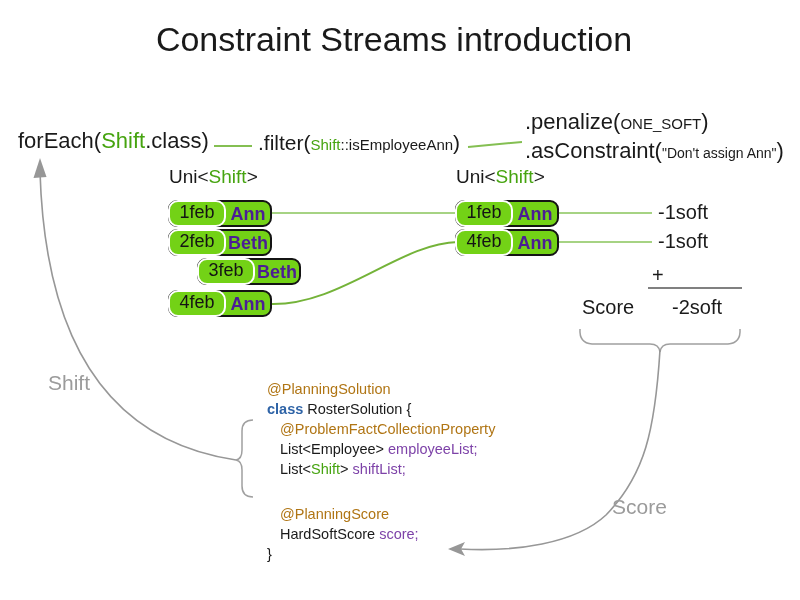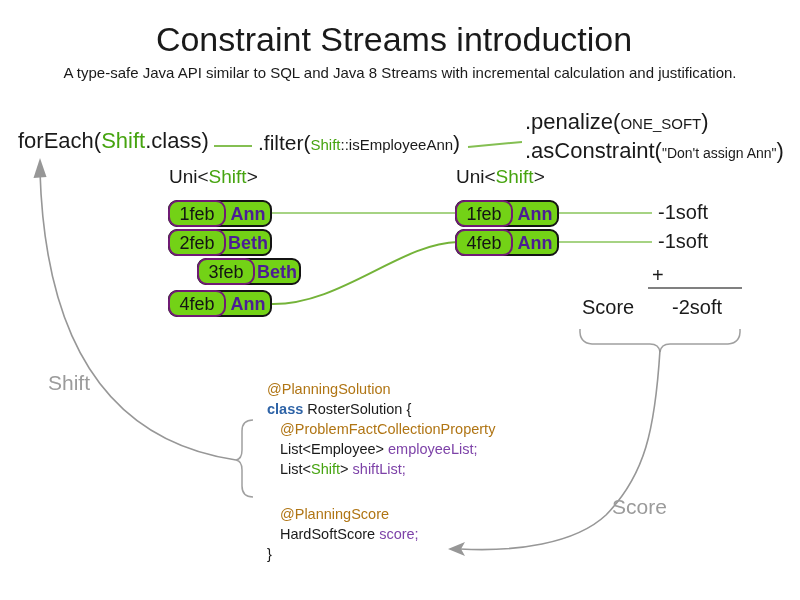--- a/index.html
+++ b/index.html
@@ -18,22 +18,22 @@
   .green{color:#46a410;}
   .small-arg{font-size:15px;}
   .tiny-arg{font-size:14px;}
   .pipe-line{line-height:27px;}
 
   .type-label{font-size:19px;}
 
   .shift-row{position:absolute;width:104px;height:27px;background:#73d216;
     border:2px solid #141414;border-radius:9px;box-sizing:border-box;}
   .date-box{position:absolute;left:-2px;top:-2px;width:58px;height:27px;background:#73d216;
-    border:2px solid #701a75;border-radius:10px;box-sizing:border-box;
-    display:flex;align-items:flex-end;justify-content:center;font-size:18px;color:#141414;}
+    border:2px solid #ffffff;border-radius:10px;box-sizing:border-box;
+    display:flex;align-items:flex-start;justify-content:center;font-size:18px;color:#141414;}
   .emp{position:absolute;left:56px;right:0;top:0;bottom:-2px;display:flex;align-items:center;
     justify-content:center;font-size:18px;color:#4c1d95;font-weight:bold;}
 
   .score-text{font-size:20px;}
   .gray-label{font-size:21px;color:#9b9b9b;}
 
   .code{left:267px;top:379px;font-size:14.5px;line-height:20px;}
   .code div{white-space:pre;}
   .indent{padding-left:13px;}
   .ann{color:#b07514;}
@@ -65,21 +65,20 @@
 
     <path d="M580,329 Q579,343 592,344 L650,344 Q659,344 660,352 Q661,344 670,344 L728,344 Q741,343 740,329" fill="none" stroke="#a0a0a0" stroke-width="1.5"></path>
 
     <path d="M660,350 C655,430 645,475 606,515 C575,544 515,552 460,549" fill="none" stroke="#979797" stroke-width="1.6"></path>
     <polygon points="448,549 465,542 461,549 465,556" fill="#979797"></polygon>
   </svg>
 
   <div class="layer">
 
     <div class="abs title">Constraint Streams introduction</div>
-    <div class="abs subtitle">A type-safe Java API similar to SQL and Java 8 Streams with incremental calculation and justification.</div>
 
     <div class="abs big" style="left:18px;top:128px;"><span>forEach(</span><span class="green">Shift</span><span>.class)</span></div>
 
     <div class="abs" style="left:525px;top:108px;">
       <div class="big pipe-line"><span>.penalize(</span><span class="small-arg">ONE_SOFT</span><span>)</span></div>
       <div class="big pipe-line"><span>.asConstraint(</span><span class="tiny-arg">"Don't assign Ann"</span><span>)</span></div>
     </div>
 
     <div class="abs" style="left:258px;top:131px;font-size:21px;"><span>.filter(</span><span class="small-arg green">Shift</span><span class="small-arg">::isEmployeeAnn</span><span>)</span></div>
 

